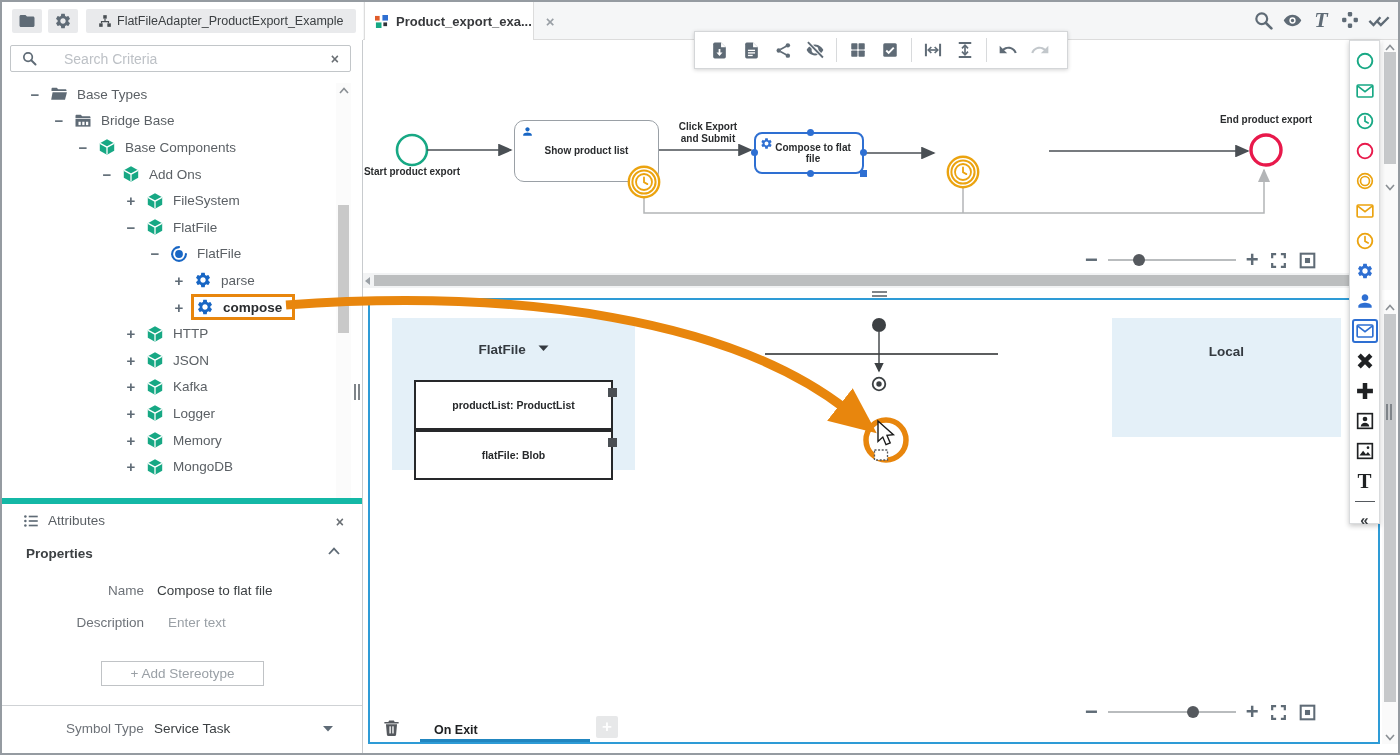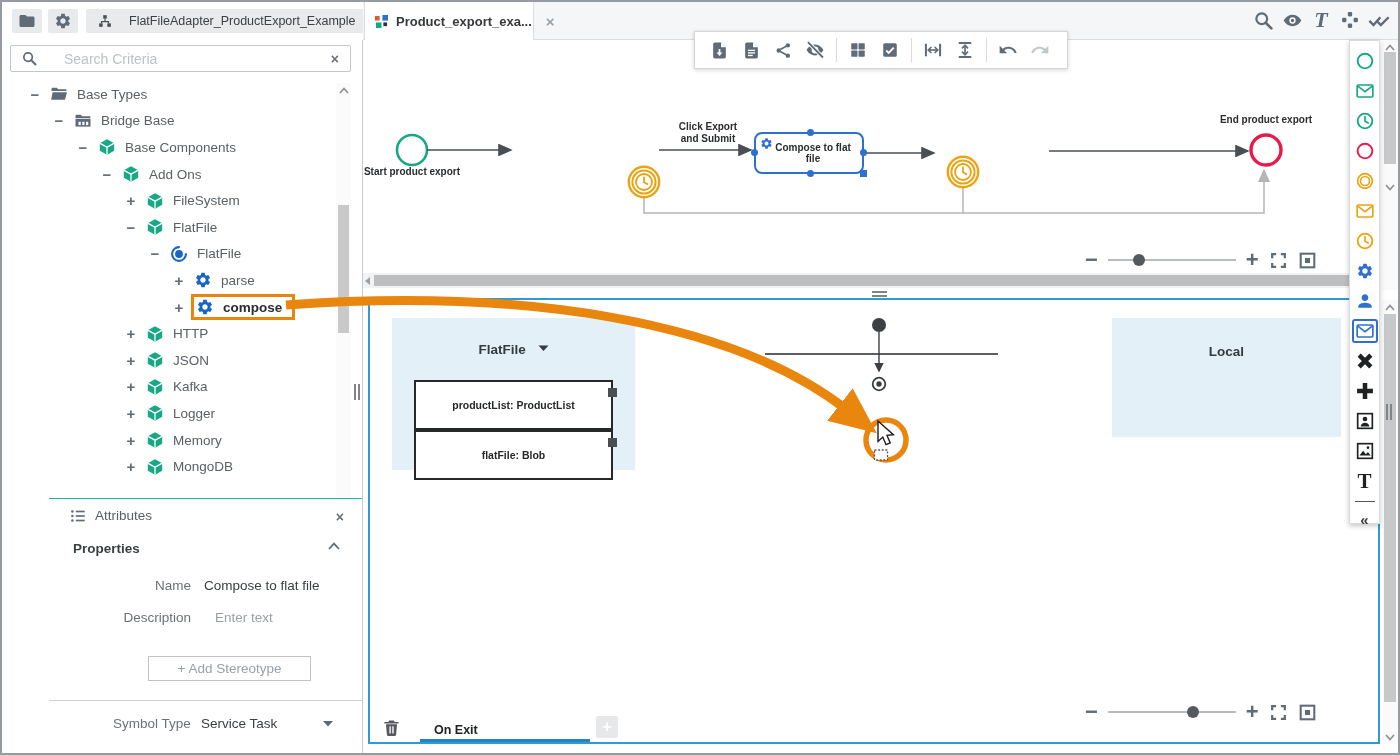--- a/index.html
+++ b/index.html
@@ -5,21 +5,21 @@
   html,body{margin:0;padding:0;background:#fff;}
   *{box-sizing:border-box;}
   #app{position:relative;width:1400px;height:755px;border:2px solid #959ba1;background:#fff;
        font-family:"Liberation Sans",sans-serif;overflow:hidden;color:#3c4043;}
   .abs{position:absolute;}
   svg{display:block;}
   
   .hbtn{position:absolute;top:7px;width:30px;height:24px;background:#e9eaec;border-radius:2px;
         display:flex;align-items:center;justify-content:center;cursor:pointer;}
   .project-chip{position:absolute;top:7px;left:84px;height:24px;background:#e9eaec;border-radius:2px;
-        display:flex;align-items:center;gap:17px;padding:0 12px;font-size:12.5px;color:#3c4043;}
+        display:flex;align-items:center;gap:5px;padding:0 12px;font-size:12.5px;color:#3c4043;}
   .tabstrip{position:absolute;left:361px;top:0;right:0;height:38px;background:#f5f6f7;border-bottom:1px solid #dcdcdc;}
   .tab{position:absolute;left:362px;top:0;width:170px;height:38px;background:#fff;border-left:1px solid #dcdcdc;
        border-right:1px solid #dcdcdc;display:flex;align-items:center;padding:0 10px;gap:8px;z-index:2;}
   .tab-title{font-weight:bold;font-size:13px;color:#37393c;white-space:nowrap;}
   .tab-close{color:#9aa0a6;font-size:15px;font-weight:bold;margin-left:6px;cursor:pointer;}
   .hicons{position:absolute;right:6px;top:5px;display:flex;gap:3px;z-index:3;}
   .hicon{width:26px;height:26px;display:flex;align-items:center;justify-content:center;cursor:pointer;color:#5f6b76;}
   
   .sidebar{position:absolute;left:0;top:38px;width:361px;bottom:0;background:#fff;border-right:1px solid #c8cbce;}
   .searchbox{position:absolute;left:8px;top:5px;width:341px;height:27px;border:1px solid #c2c6c9;border-radius:2px;
@@ -32,21 +32,21 @@
   .tw{width:14px;text-align:center;font-size:15px;font-weight:bold;color:#5f6b76;flex:none;}
   .ticon{margin-left:8px;flex:none;display:flex;}
   .tlabel{margin-left:9px;}
   .hlwrap{display:flex;align-items:center;border:3px solid #E8860D;padding:1px 10px 1px 2px;margin-left:5px;}
   .hlwrap .ticon{margin-left:0;}
   .hlwrap .tlabel{font-weight:bold;color:#2a2c2e;}
   .tscroll{position:absolute;left:334px;top:43px;width:15px;height:428px;background:#fbfbfb;}
   .tthumb{position:absolute;left:2px;width:11px;background:#c9c9c9;}
   .sarrow{position:absolute;left:0;width:15px;height:14px;display:flex;align-items:center;justify-content:center;color:#8a8f94;}
   
-  .attr{position:absolute;left:0;top:458px;right:0;bottom:0;border-top:1px solid #14b8a6;background:#fff;font-size:13.5px;margin-left:47px;}
+  .attr{position:absolute;left:0;top:458px;right:0;bottom:0;border-top:6px solid #14b8a6;background:#fff;font-size:13.5px;}
   .attr-x{position:absolute;right:18px;top:10px;color:#6b7075;font-weight:bold;font-size:14px;cursor:pointer;}
   .lbl{color:#6d7278;} .val{color:#3c4043;} .ph{color:#9aa0a6;}
   .addst{position:absolute;left:99px;top:157px;width:163px;height:25px;border:1px solid #c0c3c6;background:#fff;
          color:#9aa0a6;font-size:13.5px;display:flex;align-items:center;justify-content:center;cursor:pointer;}
   
   .canvas-top{position:absolute;left:361px;top:38px;width:1017px;height:232px;background:#fff;}
   .toolbar{position:absolute;left:692px;top:29px;width:374px;height:38px;background:#fff;border:1px solid #d4d6d8;
            box-shadow:0 1px 4px rgba(0,0,0,.18);display:flex;align-items:center;padding:0 10px;gap:4px;z-index:5;}
   .tbtn{width:28px;height:28px;display:flex;align-items:center;justify-content:center;color:#5f6b76;cursor:pointer;}
   .tsep{width:1px;height:24px;background:#d8dadc;margin:0 3px;}
@@ -443,20 +443,28 @@
       <path d="M281 157V173H901V130" stroke="#b3b5b7" stroke-width="1.5" fill="none" marker-end="url(#ahg)"></path>
     </svg>
 
     <div class="bpmn-label" style="left:-12px;top:126px;width:122px">Start product export</div>
     <div class="bpmn-label" style="left:843px;top:74px;width:120px">End product export</div>
     <div class="bpmn-label" style="left:297px;top:81px;width:96px">
       <div>Click Export</div>
         <div>and Submit</div>
     </div>
 
+    <div class="task" style="left:151px;top:80px;width:145px;height:62px;border:1.5px solid #9aa0a6;border-radius:10px">
+      <span class="corner-ic">
+          <svg width="13" height="13" viewBox="0 0 24 24">
+            <path fill="#1866C4" d="M12 12c2.21 0 4-1.79 4-4s-1.79-4-4-4-4 1.79-4 4 1.79 4 4 4zm0 2c-2.67 0-8 1.34-8 4v2h16v-2c0-2.66-5.33-4-8-4z"></path>
+          </svg>
+        </span>
+      <span>Show product list</span>
+    </div>
 
     <div class="task" style="left:391px;top:92px;width:110px;height:42px;border:2.5px solid #2E6FD2;border-radius:8px">
       <span class="corner-ic" style="left:4px;top:3px">
           <svg width="13" height="13" viewBox="0 0 24 24">
             <path fill="#2E6FD2" d="M19.14,12.94c0.04-0.3,0.06-0.61,0.06-0.94c0-0.32-0.02-0.64-0.07-0.94l2.03-1.58c0.18-0.14,0.23-0.41,0.12-0.61 l-1.92-3.32c-0.12-0.22-0.37-0.29-0.59-0.22l-2.39,0.96c-0.5-0.38-1.03-0.7-1.62-0.94L14.4,2.81c-0.04-0.24-0.24-0.41-0.48-0.41 h-3.84c-0.24,0-0.43,0.17-0.47,0.41L9.25,5.35C8.66,5.59,8.12,5.92,7.63,6.29L5.24,5.33c-0.22-0.08-0.47,0-0.59,0.22L2.74,8.87 C2.62,9.08,2.66,9.34,2.86,9.48l2.03,1.58C4.84,11.36,4.8,11.69,4.8,12s0.02,0.64,0.07,0.94l-2.03,1.58 c-0.18,0.14-0.23,0.41-0.12,0.61l1.92,3.32c0.12,0.22,0.37,0.29,0.59,0.22l2.39-0.96c0.5,0.38,1.03,0.7,1.62,0.94l0.36,2.54 c0.05,0.24,0.24,0.41,0.48,0.41h3.84c0.24,0,0.44-0.17,0.47-0.41l0.36-2.54c0.59-0.24,1.13-0.56,1.62-0.94l2.39,0.96 c0.22,0.08,0.47,0,0.59-0.22l1.92-3.32c0.12-0.22,0.07-0.47-0.12-0.61L19.14,12.94z M12,15.6c-1.98,0-3.6-1.62-3.6-3.6 s1.62-3.6,3.6-3.6s3.6,1.62,3.6,3.6S13.98,15.6,12,15.6z"></path>
           </svg>
         </span>
       <span style="padding:0 6px 0 14px">Compose to flat file</span>
       <span class="hdl" style="left:51px;top:-5px"></span>
       <span class="hdl" style="left:51px;bottom:-5px"></span>

